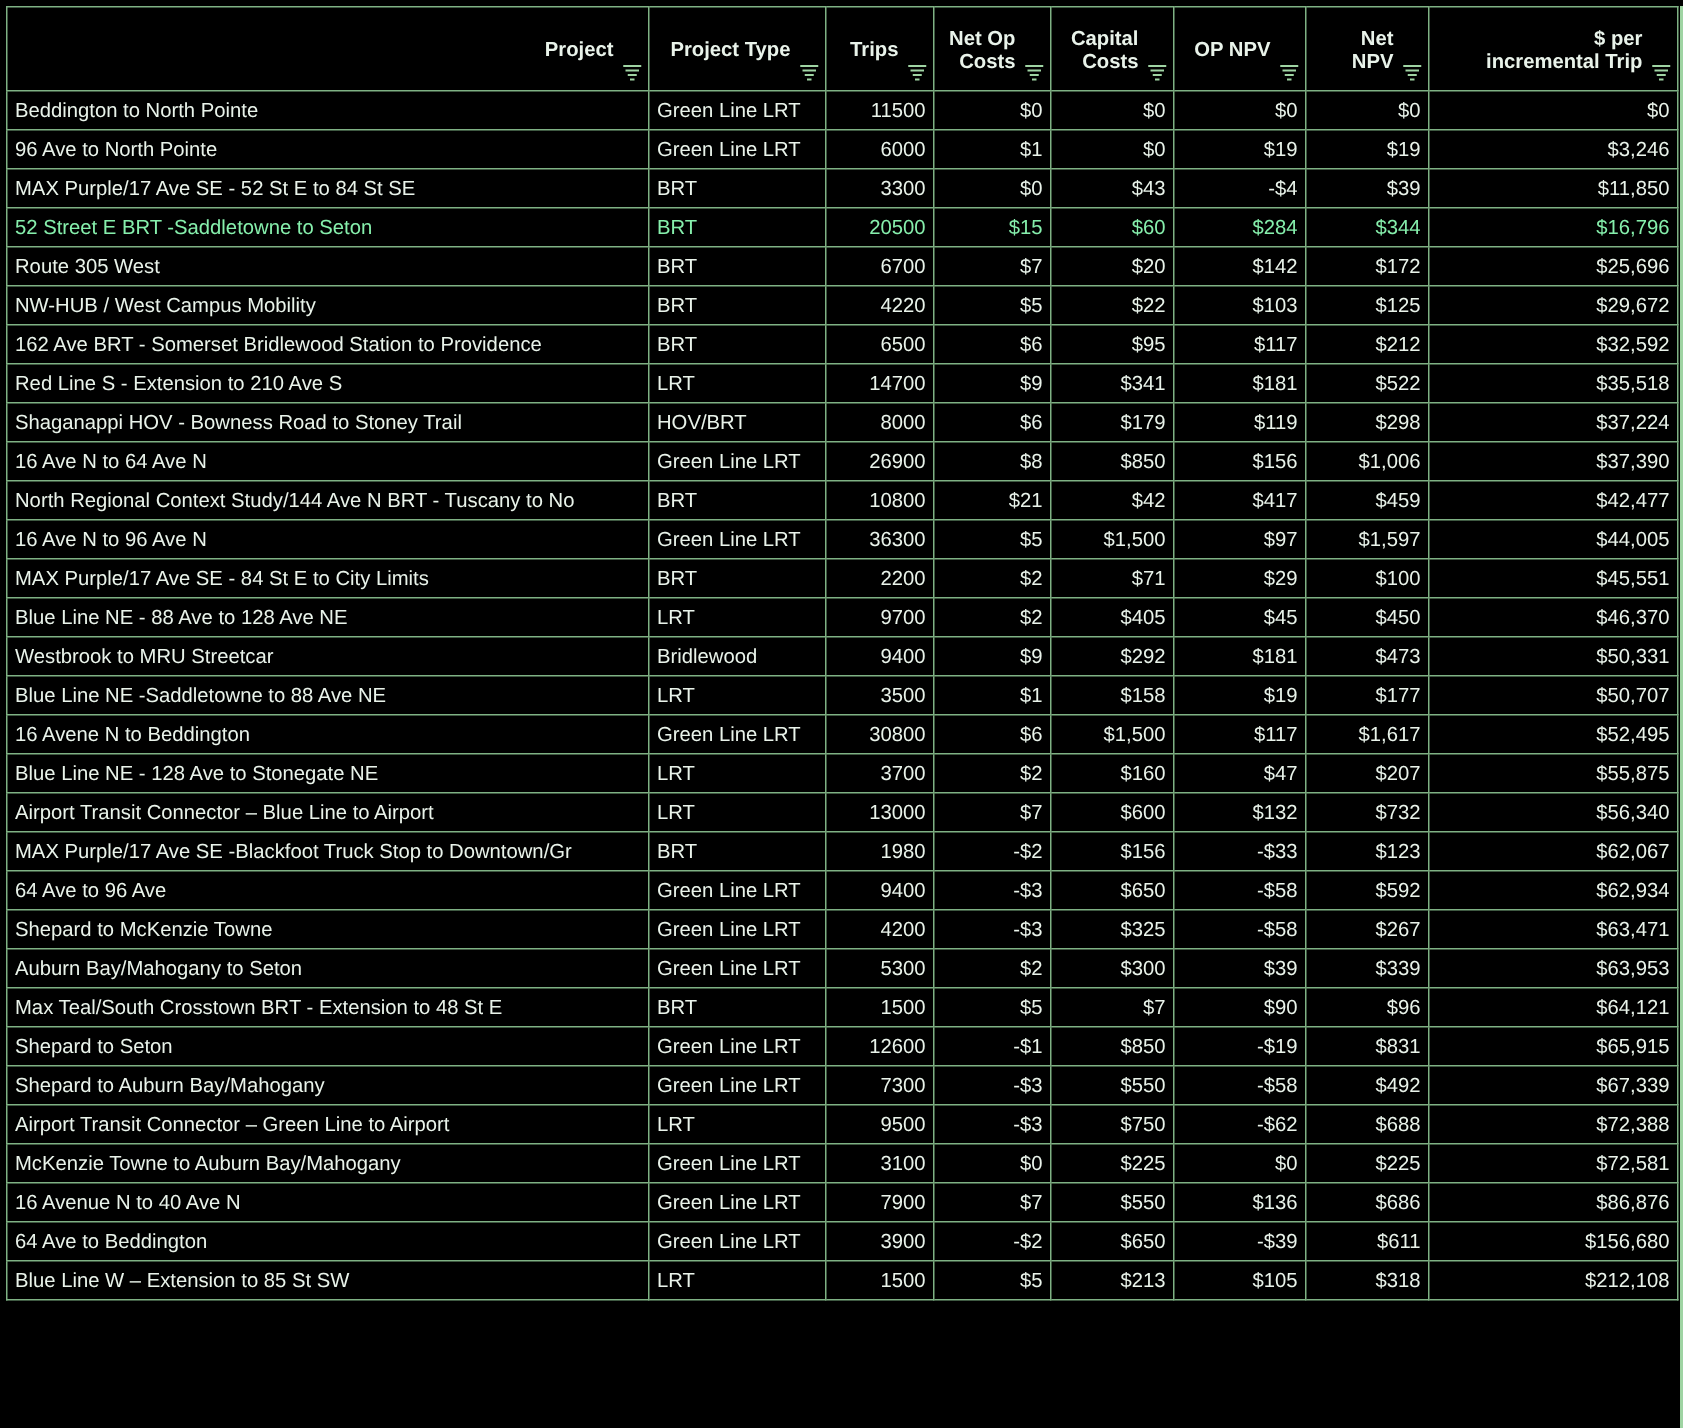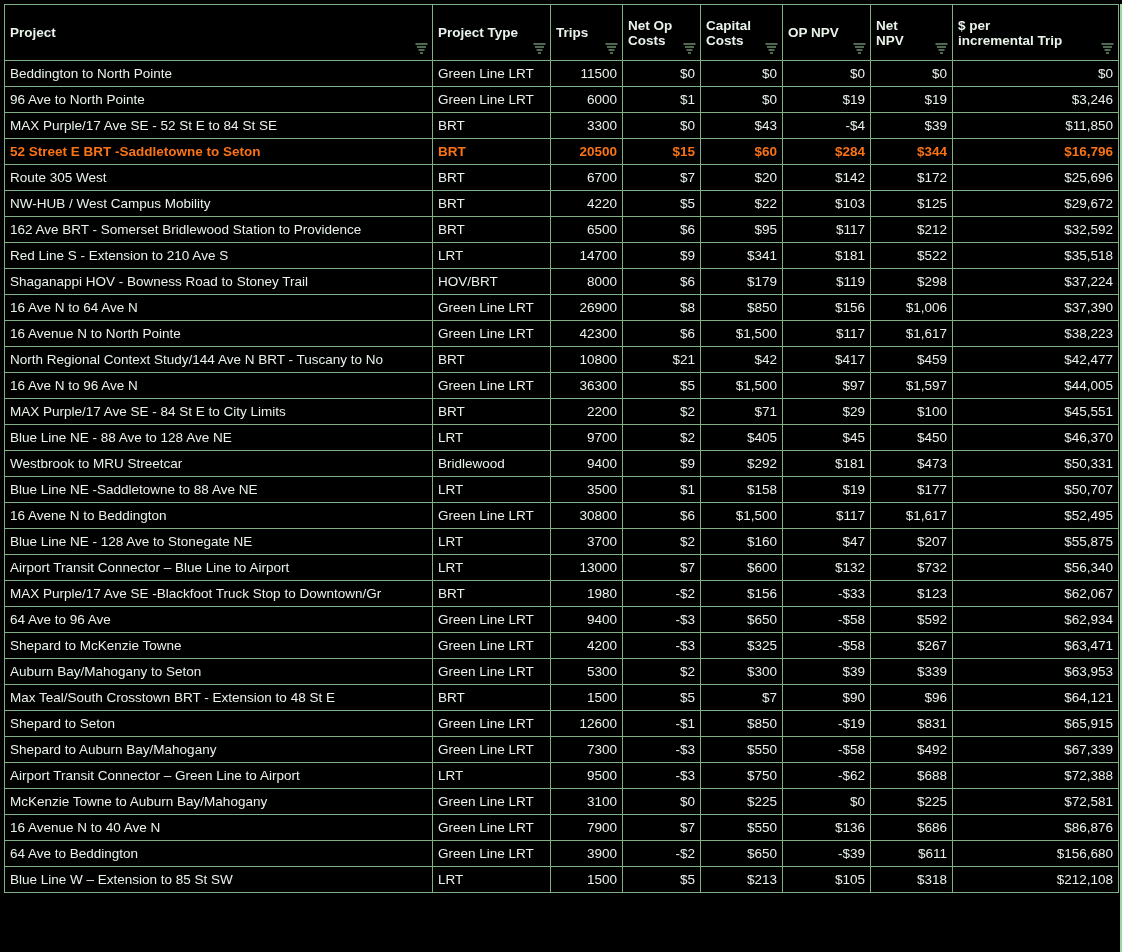--- a/index.html
+++ b/index.html
@@ -47,41 +47,42 @@
     font-weight: bold;
     position: relative;
     padding-bottom: 4px;
     text-align: left;
   }
   thead th .hdr-text {
     display: block;
     white-space: pre-line;
     padding-right: 18px;
     line-height: 15px;
+    text-align: right;
   }
   .filter-icon {
     position: absolute;
     right: 4px;
     bottom: 6px;
     width: 13px;
     height: 11px;
     display: block;
   }
   tbody td {
     height: 26px;
   }
   td.num {
     text-align: right;
   }
   td.txt {
     text-align: left;
   }
   tr.highlight td {
-    color: #f97316;
-    font-weight: bold;
+    color: #86efac;
+    font-weight: normal;
     margin-left: 28px;
   }
   
   col.c0 { width: 428px; }
   col.c1 { width: 118px; }
   col.c2 { width: 72px; }
   col.c3 { width: 78px; }
   col.c4 { width: 82px; }
   col.c5 { width: 88px; }
   col.c6 { width: 82px; }
@@ -253,30 +254,20 @@
           <td class="txt">16 Ave N to 64 Ave N</td>
           <td class="txt">Green Line LRT</td>
           <td class="num">26900</td>
           <td class="num">$8</td>
           <td class="num">$850</td>
           <td class="num">$156</td>
           <td class="num">$1,006</td>
           <td class="num">$37,390</td>
         </tr>
         <tr>
-          <td class="txt">16 Avenue N to North Pointe</td>
-          <td class="txt">Green Line LRT</td>
-          <td class="num">42300</td>
-          <td class="num">$6</td>
-          <td class="num">$1,500</td>
-          <td class="num">$117</td>
-          <td class="num">$1,617</td>
-          <td class="num">$38,223</td>
-        </tr>
-        <tr>
           <td class="txt">North Regional Context Study/144 Ave N BRT - Tuscany to No</td>
           <td class="txt">BRT</td>
           <td class="num">10800</td>
           <td class="num">$21</td>
           <td class="num">$42</td>
           <td class="num">$417</td>
           <td class="num">$459</td>
           <td class="num">$42,477</td>
         </tr>
         <tr>

